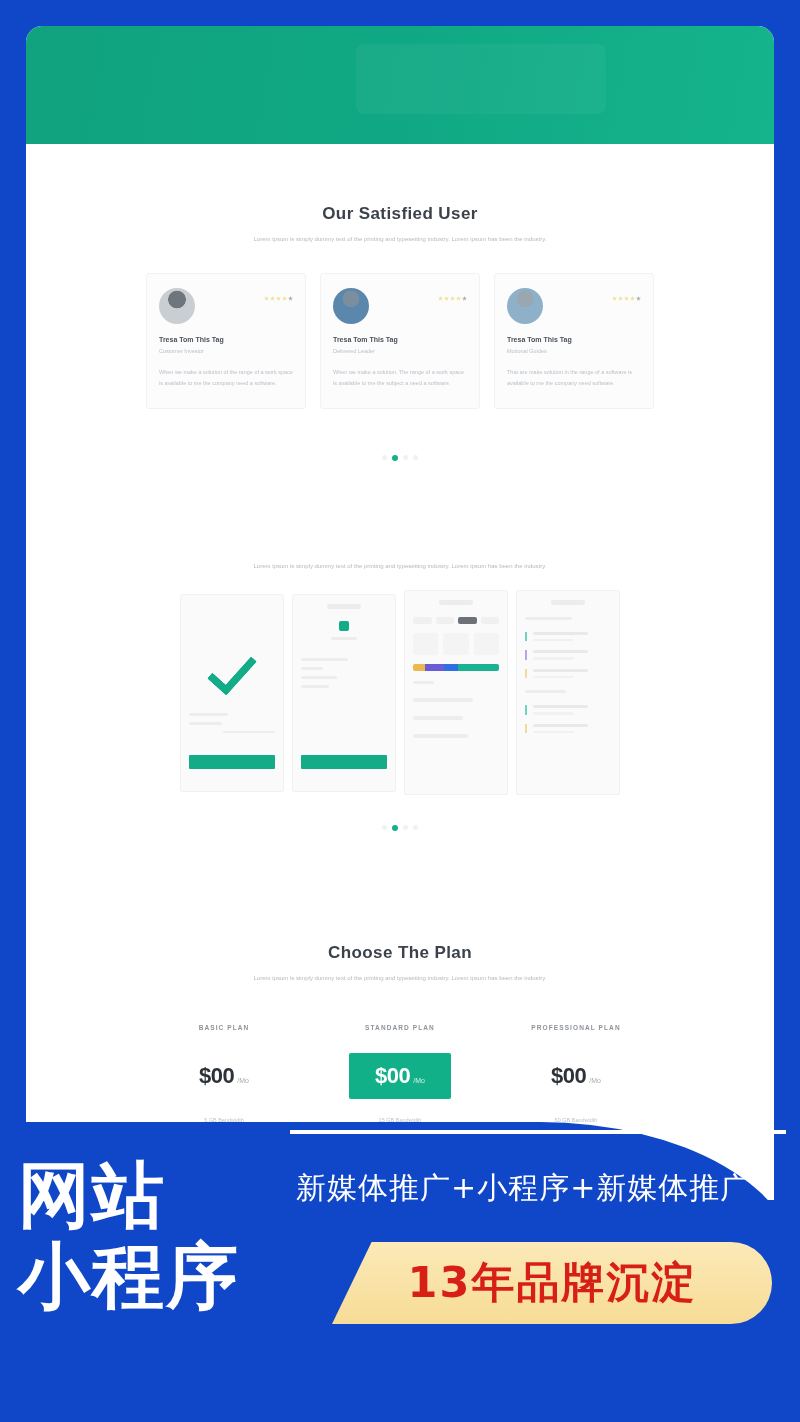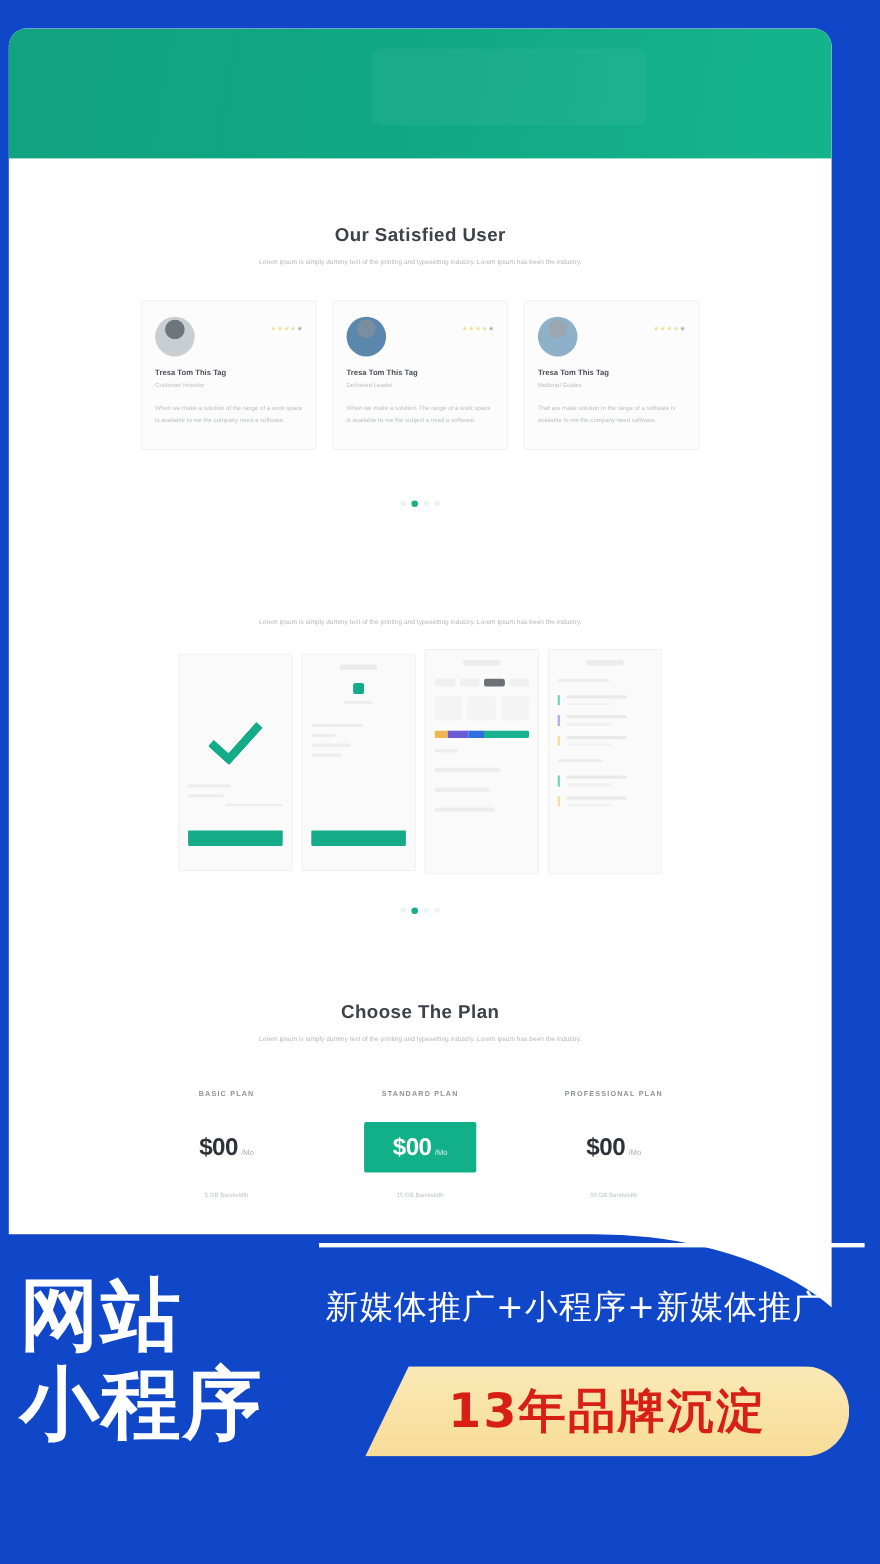--- a/index.html
+++ b/index.html
@@ -4,21 +4,21 @@
 <style>
   * { box-sizing: border-box; margin:0; padding:0; }
   html,body{ width:800px; height:1422px; overflow:hidden; }
   body{
     font-family:"Liberation Sans", sans-serif;
     background:#1046c8;
     position:relative;
   }
   
   .page-card{
-    position:absolute; left:8px; top:26px; width:748px; height:1175px;
+    position:absolute; left:26px; top:26px; width:748px; height:1175px;
     background:#ffffff; border-radius:16px 16px 0 0; overflow:hidden;
   }
   .hero-band{
     height:118px; width:100%;
     background:linear-gradient(100deg,#11a27f 0%,#10a884 48%,#15b48d 100%);
   }
   .hero-band .ghost{
     position:absolute; left:330px; top:18px; width:250px; height:70px;
     background:rgba(255,255,255,.045); border-radius:8px;
   }
@@ -318,21 +318,21 @@
     </div>
 
     <div class="dots" style="margin-top:30px;">
       <span></span>
       <span class="on"></span>
       <span></span>
       <span></span>
     </div>
   </div>
 
-  <div class="section" style="margin-top:79px;">
+  <div class="section" style="margin-top:112px;">
     <div class="sec-title">Choose The Plan</div>
     <div class="sec-sub">Lorem ipsum is simply dummy text of the printing and typesetting industry. Lorem ipsum has been the industry.</div>
 
     <div class="plans">
 
       <div class="plan">
         <div class="plan-name">BASIC PLAN</div>
         <div class="price-wrap">
           <span class="price-box">
             <span class="price">$00</span><span class="per">/Mo</span>

